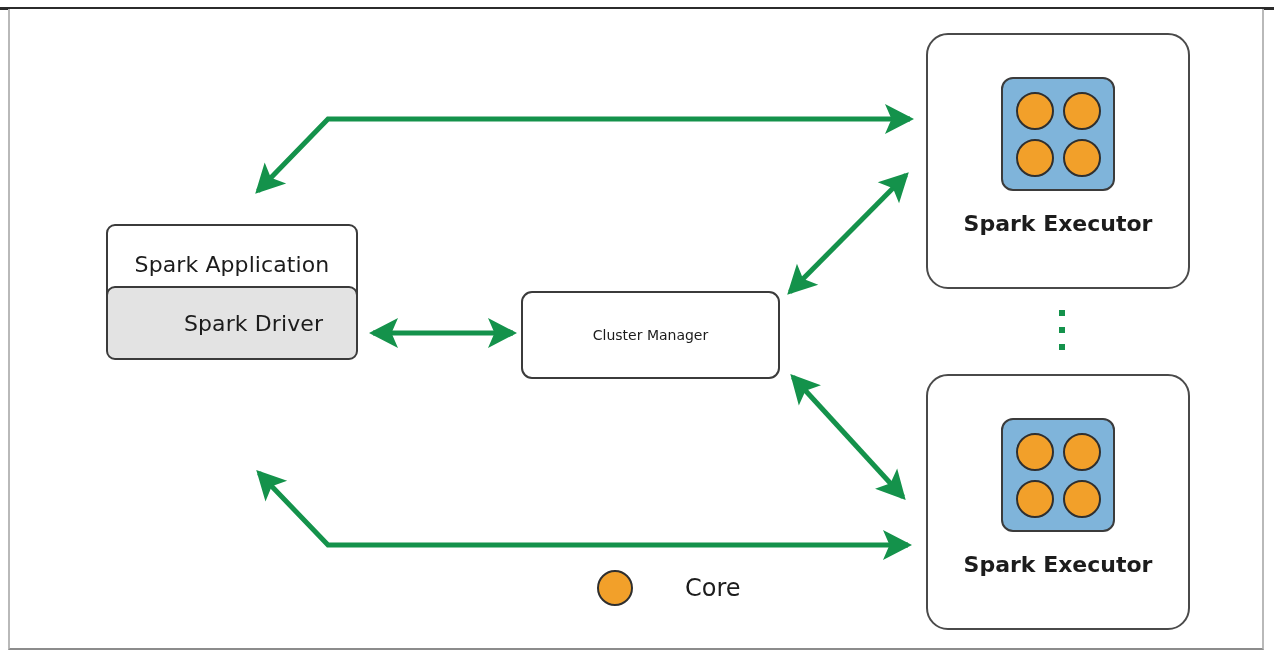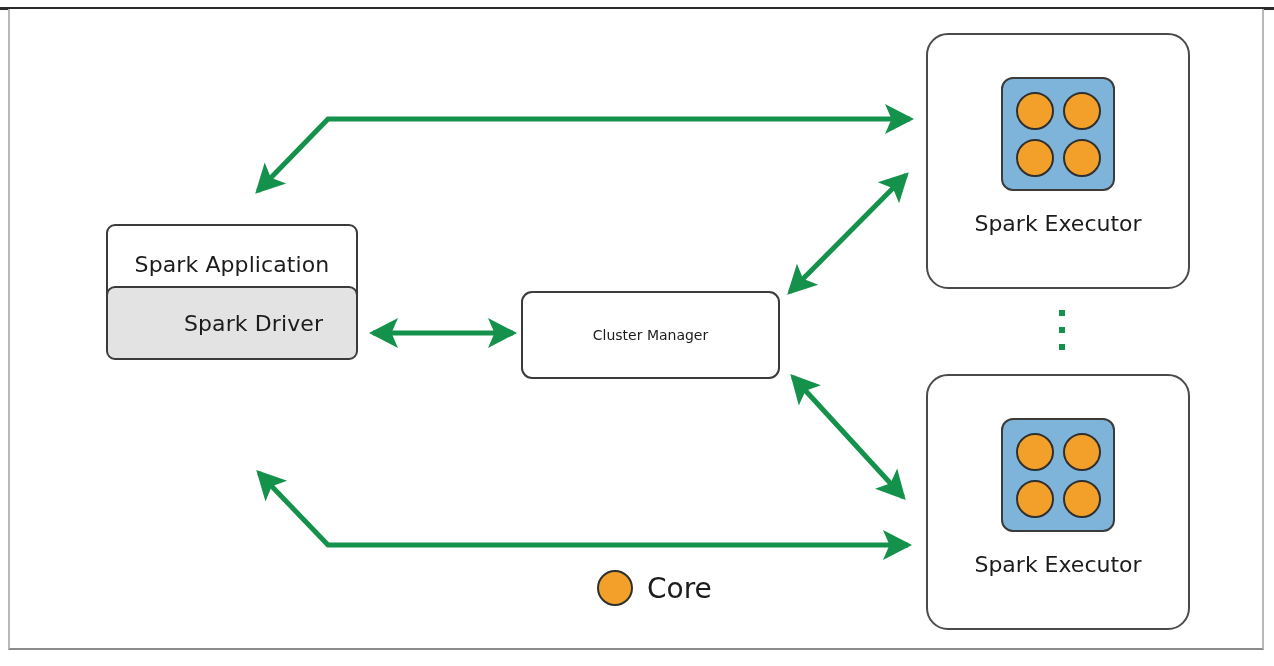--- a/index.html
+++ b/index.html
@@ -92,20 +92,21 @@
   }
 
   
   .executor-card {
     position: absolute;
     width: 264px; height: 256px;
     box-sizing: border-box;
     background: #ffffff;
     border: 2px solid #4a4a4a;
     border-radius: 22px;
+    font-weight: bold;
   }
   #executor-top  { left: 926px; top: 33px; }
   #executor-bottom { left: 926px; top: 374px; }
 
   .core-grid {
     position: absolute;
     left: 50%;
     transform: translateX(-50%);
     top: 42px;
     width: 114px; height: 114px;
@@ -151,22 +152,23 @@
   
   #legend-core {
     position: absolute;
     left: 597px; top: 570px;
     display: flex;
     align-items: center;
     gap: 14px;
   }
   #legend-core .core-dot { width: 36px; height: 36px; }
   #legend-core-label {
-    font-size: 28px;
-    color: #1c1c1c;
+    font-size: 24px;
+    color: #1c1c1c;
+    margin-left: 38px;
   }
 </style>
 </head>
 <body>
 
 <div id="canvas">
 
   <div id="frame-top-rule"></div>
   <div id="frame-box"></div>
 

